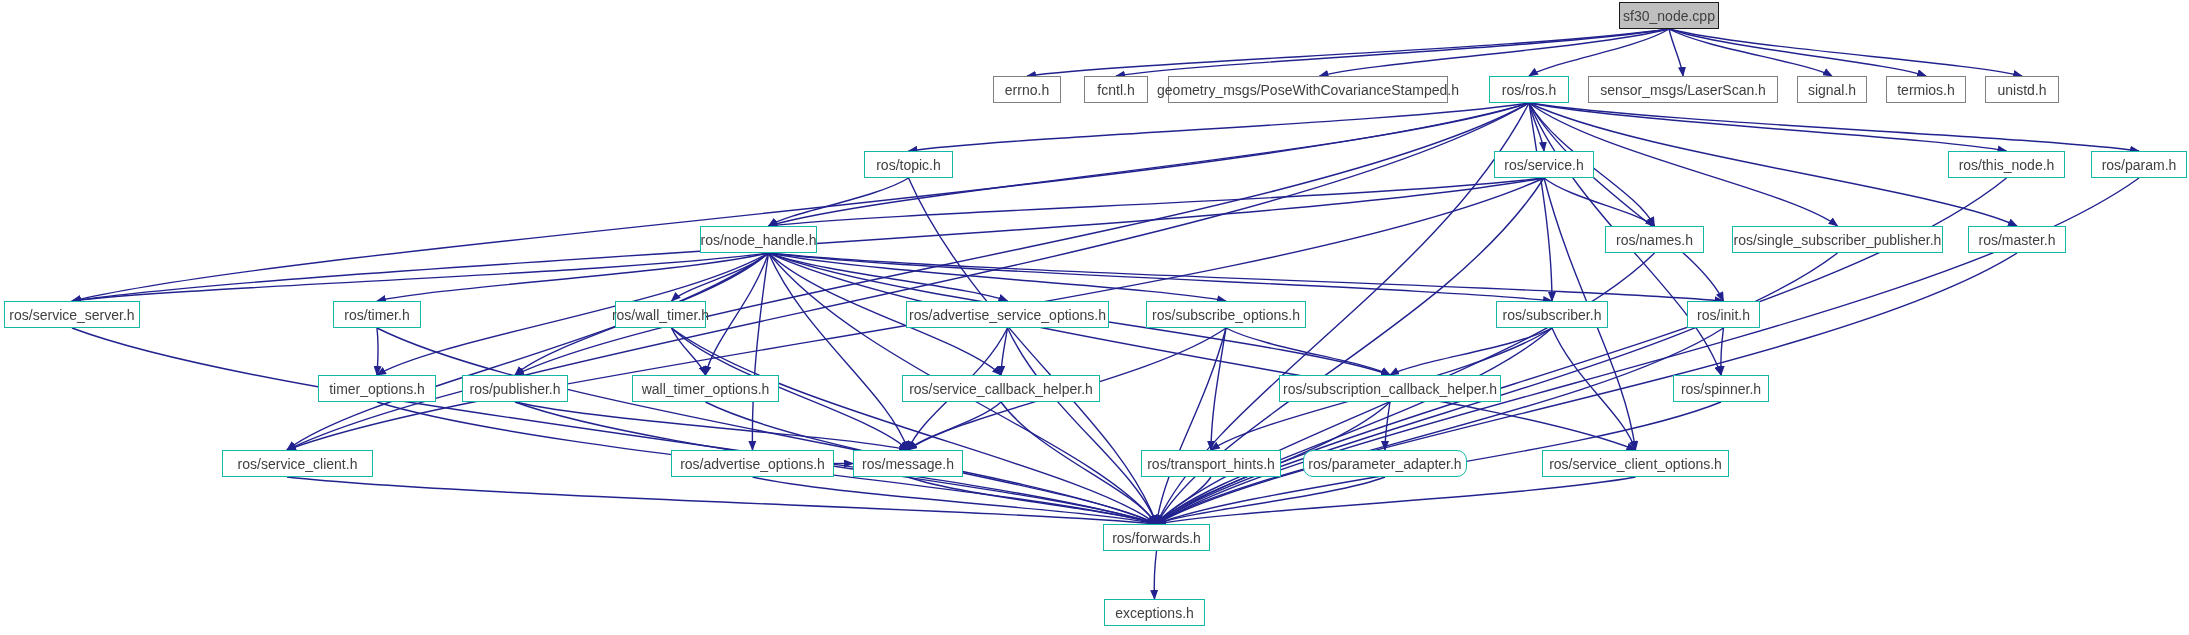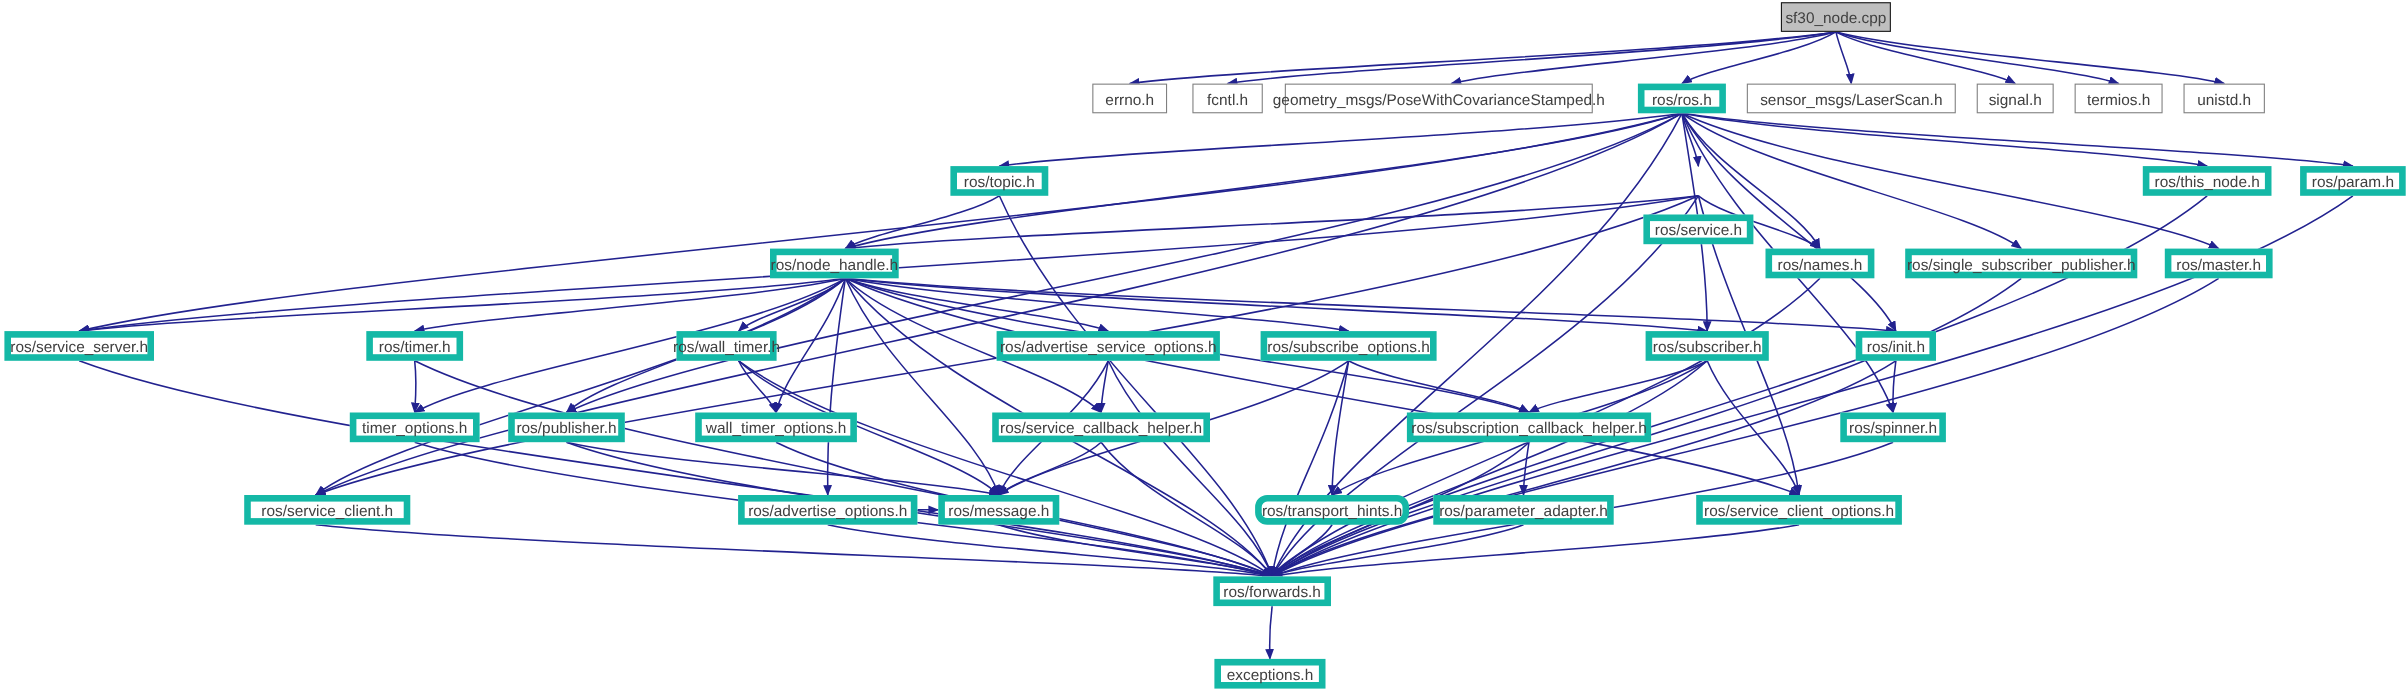--- a/index.html
+++ b/index.html
@@ -33,21 +33,21 @@
     border: 1px solid #808080;
     color: #404040;
     font-size: 14px;
     line-height: 1;
     white-space: nowrap;
     padding: 0 23px;
     height: 27px;
     cursor: default;
   }
   .node.solid {
-    border: 6px solid #14b8a6;
+    border: 1px solid #14b8a6;
   }
   .node.root {
     background: #bfbfbf;
     border: 1px solid #1a1a1a;
   }
   .node-label {
     pointer-events: none;
   }
 </style>
 </head>
@@ -176,21 +176,21 @@
       </div>
       <div class="node " style="left: 1886px; top: 76px; width: 80px;">
         <span class="node-label">termios.h</span>
       </div>
       <div class="node " style="left: 1985px; top: 76px; width: 74px;">
         <span class="node-label">unistd.h</span>
       </div>
       <div class="node solid" style="left: 864px; top: 151px; width: 89px;">
         <span class="node-label">ros/topic.h</span>
       </div>
-      <div class="node solid" style="left: 1494px; top: 151px; width: 100px; margin-top: 44px;">
+      <div class="node solid" style="left: 1494px; top: 151px; width: 100px;">
         <span class="node-label">ros/service.h</span>
       </div>
       <div class="node solid" style="left: 1948px; top: 151px; width: 117px;">
         <span class="node-label">ros/this_node.h</span>
       </div>
       <div class="node solid" style="left: 2091px; top: 151px; width: 96px;">
         <span class="node-label">ros/param.h</span>
       </div>
       <div class="node solid" style="left: 700px; top: 226px; width: 117px;">
         <span class="node-label">ros/node_handle.h</span>
@@ -245,24 +245,24 @@
       </div>
       <div class="node solid" style="left: 222px; top: 450px; width: 151px;">
         <span class="node-label">ros/service_client.h</span>
       </div>
       <div class="node solid" style="left: 671px; top: 450px; width: 163px;">
         <span class="node-label">ros/advertise_options.h</span>
       </div>
       <div class="node solid" style="left: 853px; top: 450px; width: 110px; justify-content: center;">
         <span class="node-label">ros/message.h</span>
       </div>
-      <div class="node solid" style="left: 1141px; top: 450px; width: 140px; border-radius: 11px;">
+      <div class="node solid" style="left: 1141px; top: 450px; width: 140px;">
         <span class="node-label">ros/transport_hints.h</span>
       </div>
-      <div class="node solid" style="left: 1303px; top: 450px; width: 164px;">
+      <div class="node solid" style="left: 1303px; top: 450px; width: 164px; border-radius: 10px;">
         <span class="node-label">ros/parameter_adapter.h</span>
       </div>
       <div class="node solid" style="left: 1542px; top: 450px; width: 187px;">
         <span class="node-label">ros/service_client_options.h</span>
       </div>
       <div class="node solid" style="left: 1103px; top: 524px; width: 107px;">
         <span class="node-label">ros/forwards.h</span>
       </div>
       <div class="node solid" style="left: 1104px; top: 599px; width: 101px;">
         <span class="node-label">exceptions.h</span>

